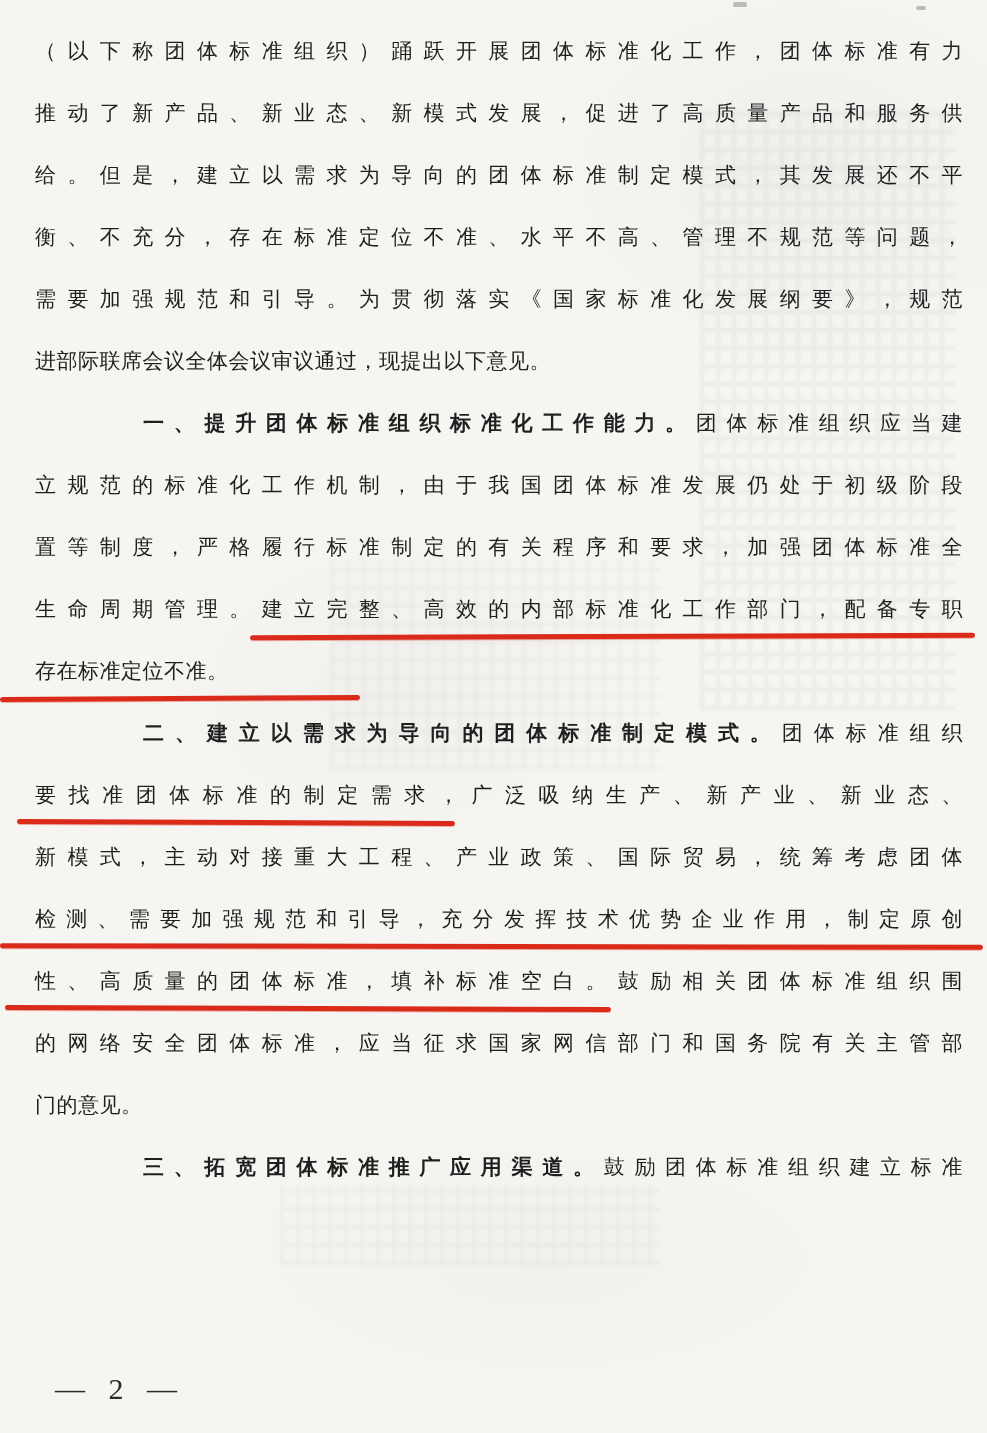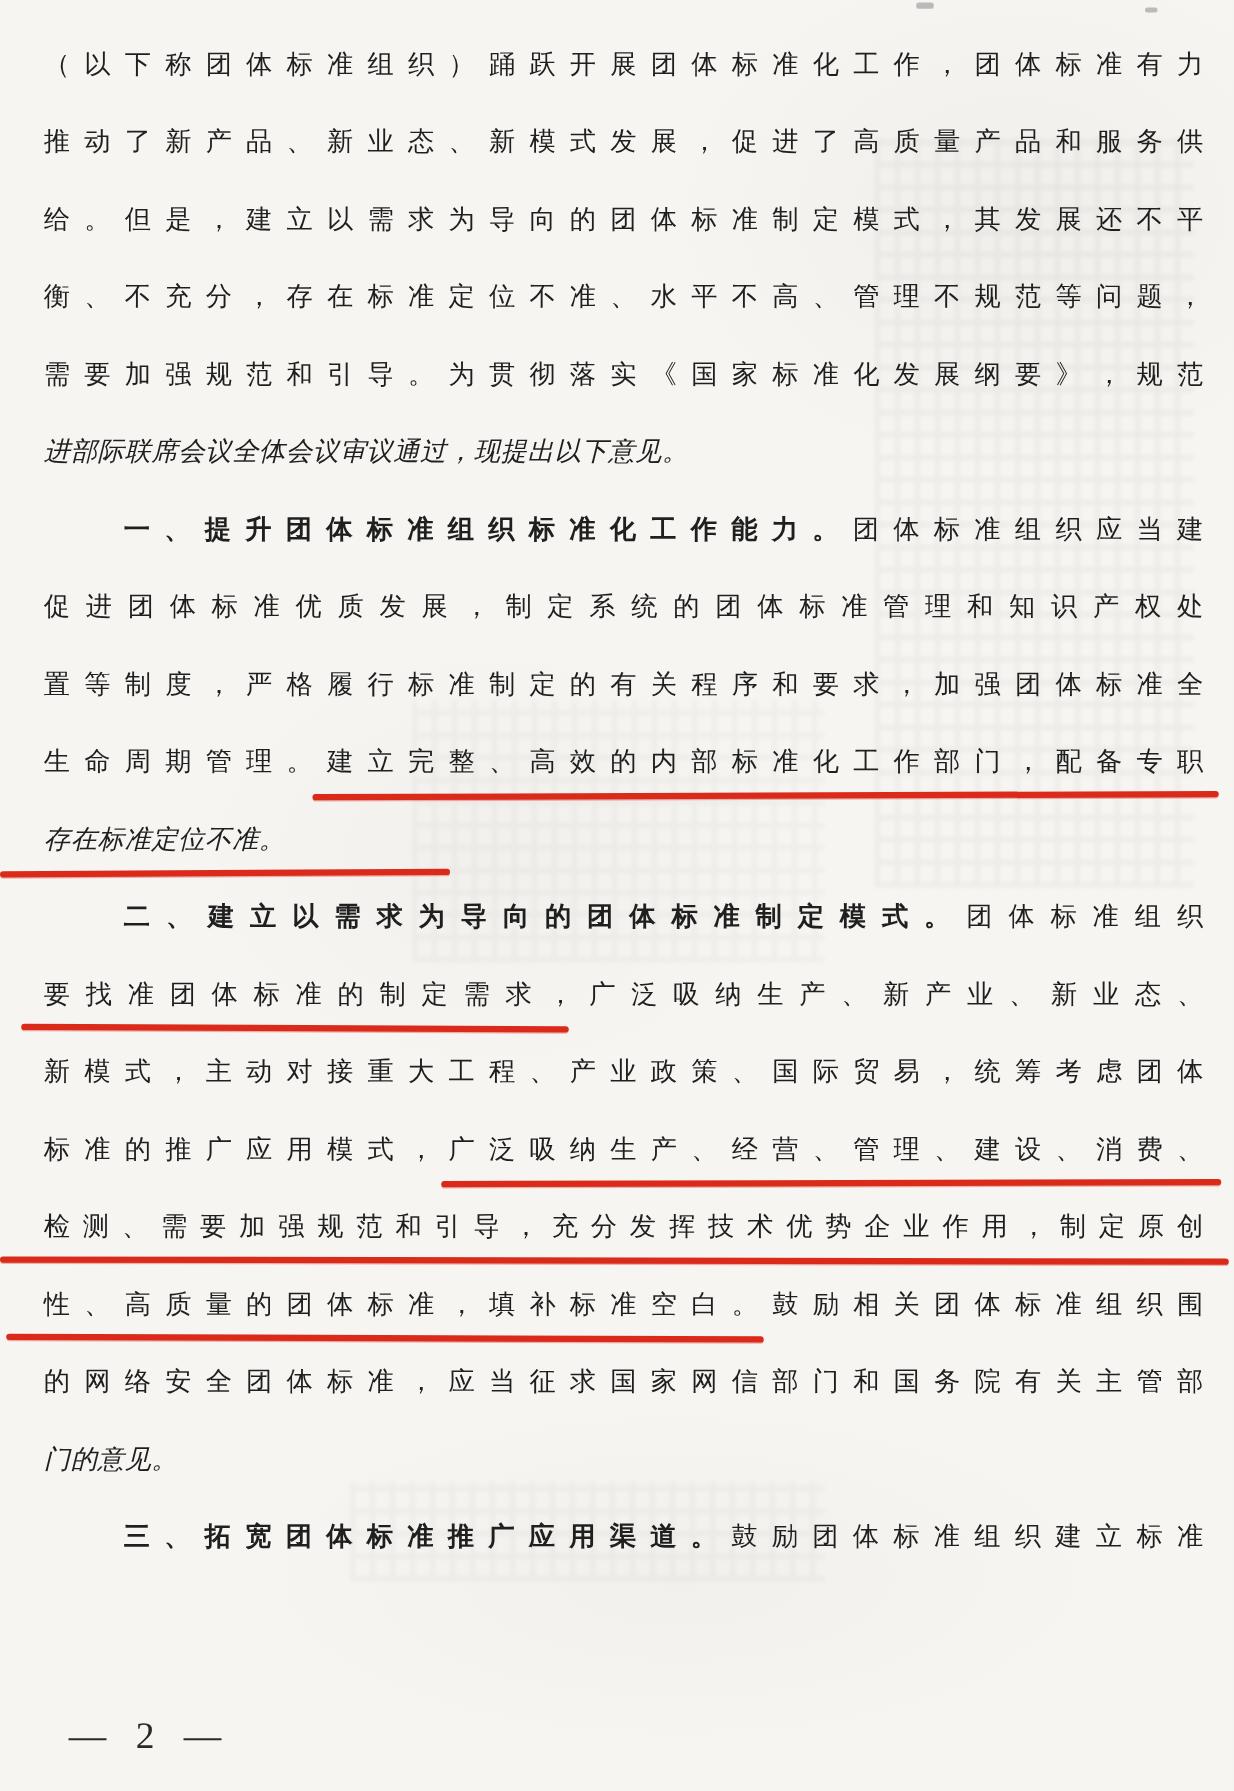--- a/index.html
+++ b/index.html
@@ -38,27 +38,27 @@
     text-align: justify;
     text-align-last: justify;
     text-justify: inter-character;
     overflow: visible;
     white-space: nowrap;
     letter-spacing: 0.5px;
   }
   .line.left {
     text-align: center;
     text-align-last: left;
-    font-style: italic;
   }
   .line.indent {
     text-indent: 64px;
   }
   .seg-bold {
     font-weight: bold;
+    margin-left: 44px;
   }
   .underline-mark {
     position: absolute;
     height: 5px;
     bottom: 1px;
     background: #da2a1a;
     border-radius: 3px;
     box-shadow: 0 1px 0 rgba(218,42,26,0.35);
     pointer-events: none;
   }
@@ -123,21 +123,21 @@
 
     <div class="line left">
       <span>进部际联席会议全体会议审议通过，现提出以下意见。</span>
     </div>
 
     <div class="line indent">
       <span class="seg-bold">一、提升团体标准组织标准化工作能力。</span><span>团体标准组织应当建</span>
     </div>
 
     <div class="line">
-      <span>促进团体标准优质发展，制定系统的团体标准管理和知识产权处</span>
+      <span>立规范的标准化工作机制，由于我国团体标准发展仍处于初级阶段</span>
     </div>
 
     <div class="line">
       <span>置等制度，严格履行标准制定的有关程序和要求，加强团体标准全</span>
     </div>
 
     <div class="line">
       <span>生命周期管理。</span><span>建立完整、高效的内部标准化工作部门，配备专职</span>
       <div class="underline-mark" style="left:215px; right:-12px; transform:rotate(-0.2deg);"></div>
     </div>
@@ -153,24 +153,20 @@
 
     <div class="line">
       <span>要找准团体标准的制定需求，</span><span>广泛吸纳生产、新产业、新业态、</span>
       <div class="underline-mark" style="left:-18px; width:438px; transform:rotate(0.25deg);"></div>
     </div>
 
     <div class="line">
       <span>新模式，主动对接重大工程、产业政策、国际贸易，统筹考虑团体</span>
     </div>
 
-    <div class="line">
-      <span>标准的推广应用模式，</span><span>广泛吸纳生产、经营、管理、建设、消费、</span>
-      <div class="underline-mark" style="left:318px; right:-14px; transform:rotate(-0.15deg);"></div>
-    </div>
 
     <div class="line">
       <span>检测、需要加强规范和引导，充分发挥技术优势企业作用，制定原创</span>
       <div class="underline-mark" style="left:-35px; right:-20px; transform:rotate(0.1deg);"></div>
     </div>
 
     <div class="line">
       <span>性、高质量的团体标准，填补标准空白。</span><span>鼓励相关团体标准组织围</span>
       <div class="underline-mark" style="left:-30px; width:606px; transform:rotate(0.2deg);"></div>
     </div>

